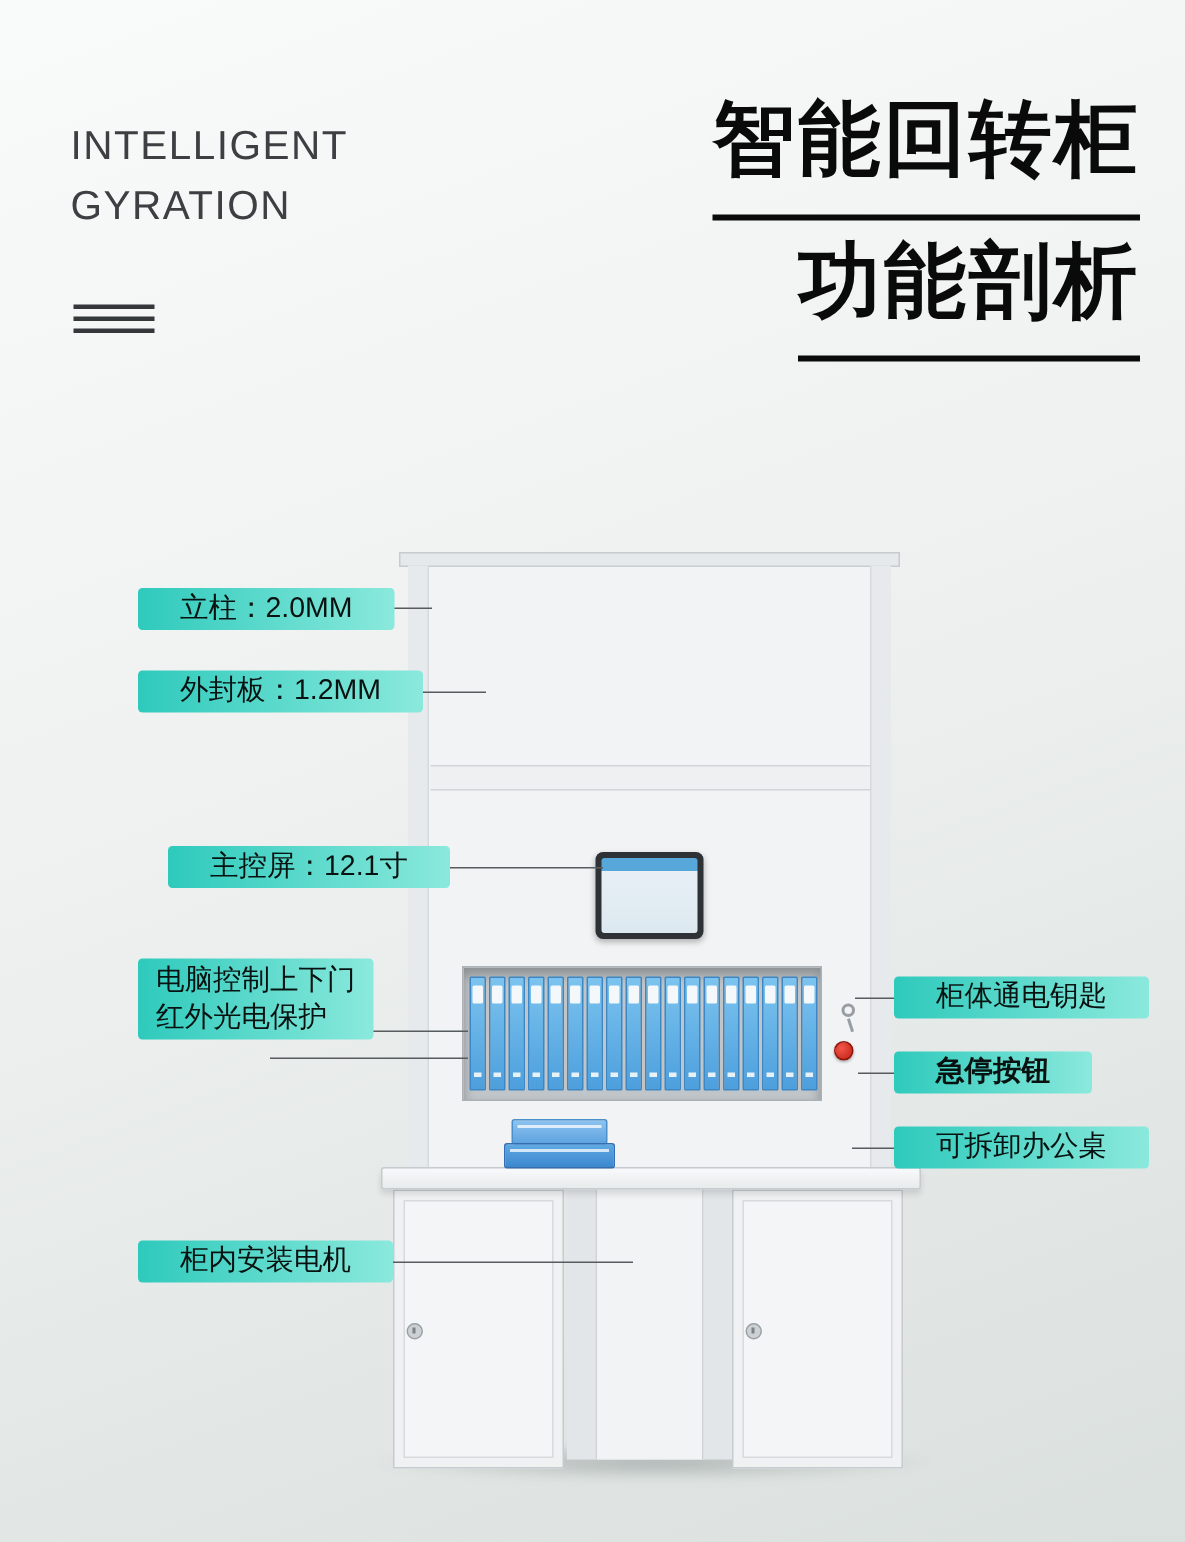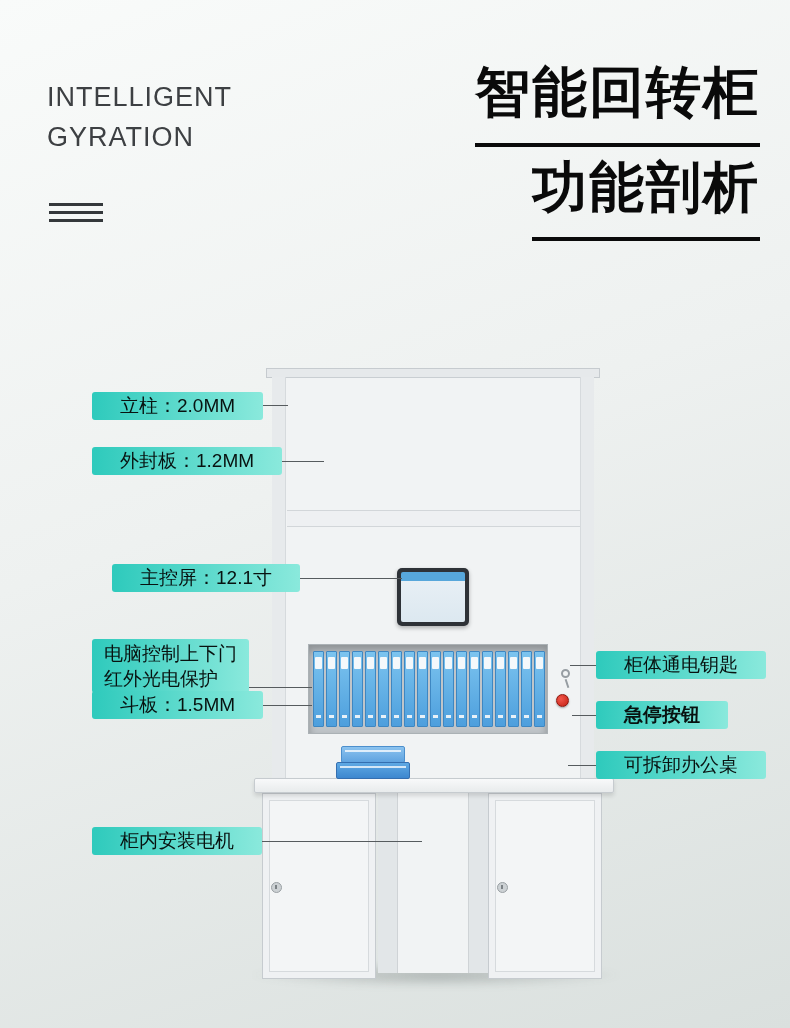--- a/index.html
+++ b/index.html
@@ -156,20 +156,19 @@
   <div class="leader" style="left:572px;top:715px;width:78px;"></div>
   <div class="leader" style="left:568px;top:765px;width:82px;"></div>
 
   <div class="pill pill-l" style="top:392px;">立柱：2.0MM</div>
   <div class="pill pill-l" style="top:447px;">外封板：1.2MM</div>
   <div class="pill pill-l" style="top:564px;margin-left:20px;">主控屏：12.1寸</div>
   <div class="pill pill-l two-line" style="top:639px;">
     <div>电脑控制上下门</div>
     <div>红外光电保护</div>
   </div>
-  <div class="pill pill-l" style="top:691px;">斗板：1.5MM</div>
   <div class="pill pill-l" style="top:827px;">柜内安装电机</div>
 
   <div class="pill pill-r" style="top:651px;">柜体通电钥匙</div>
   <div class="pill pill-r" style="top:701px;font-weight:bold;">急停按钮</div>
   <div class="pill pill-r" style="top:751px;font-family:Liberation Serif, serif;">可拆卸办公桌</div>
 
 </div>
 
 </body></html>

